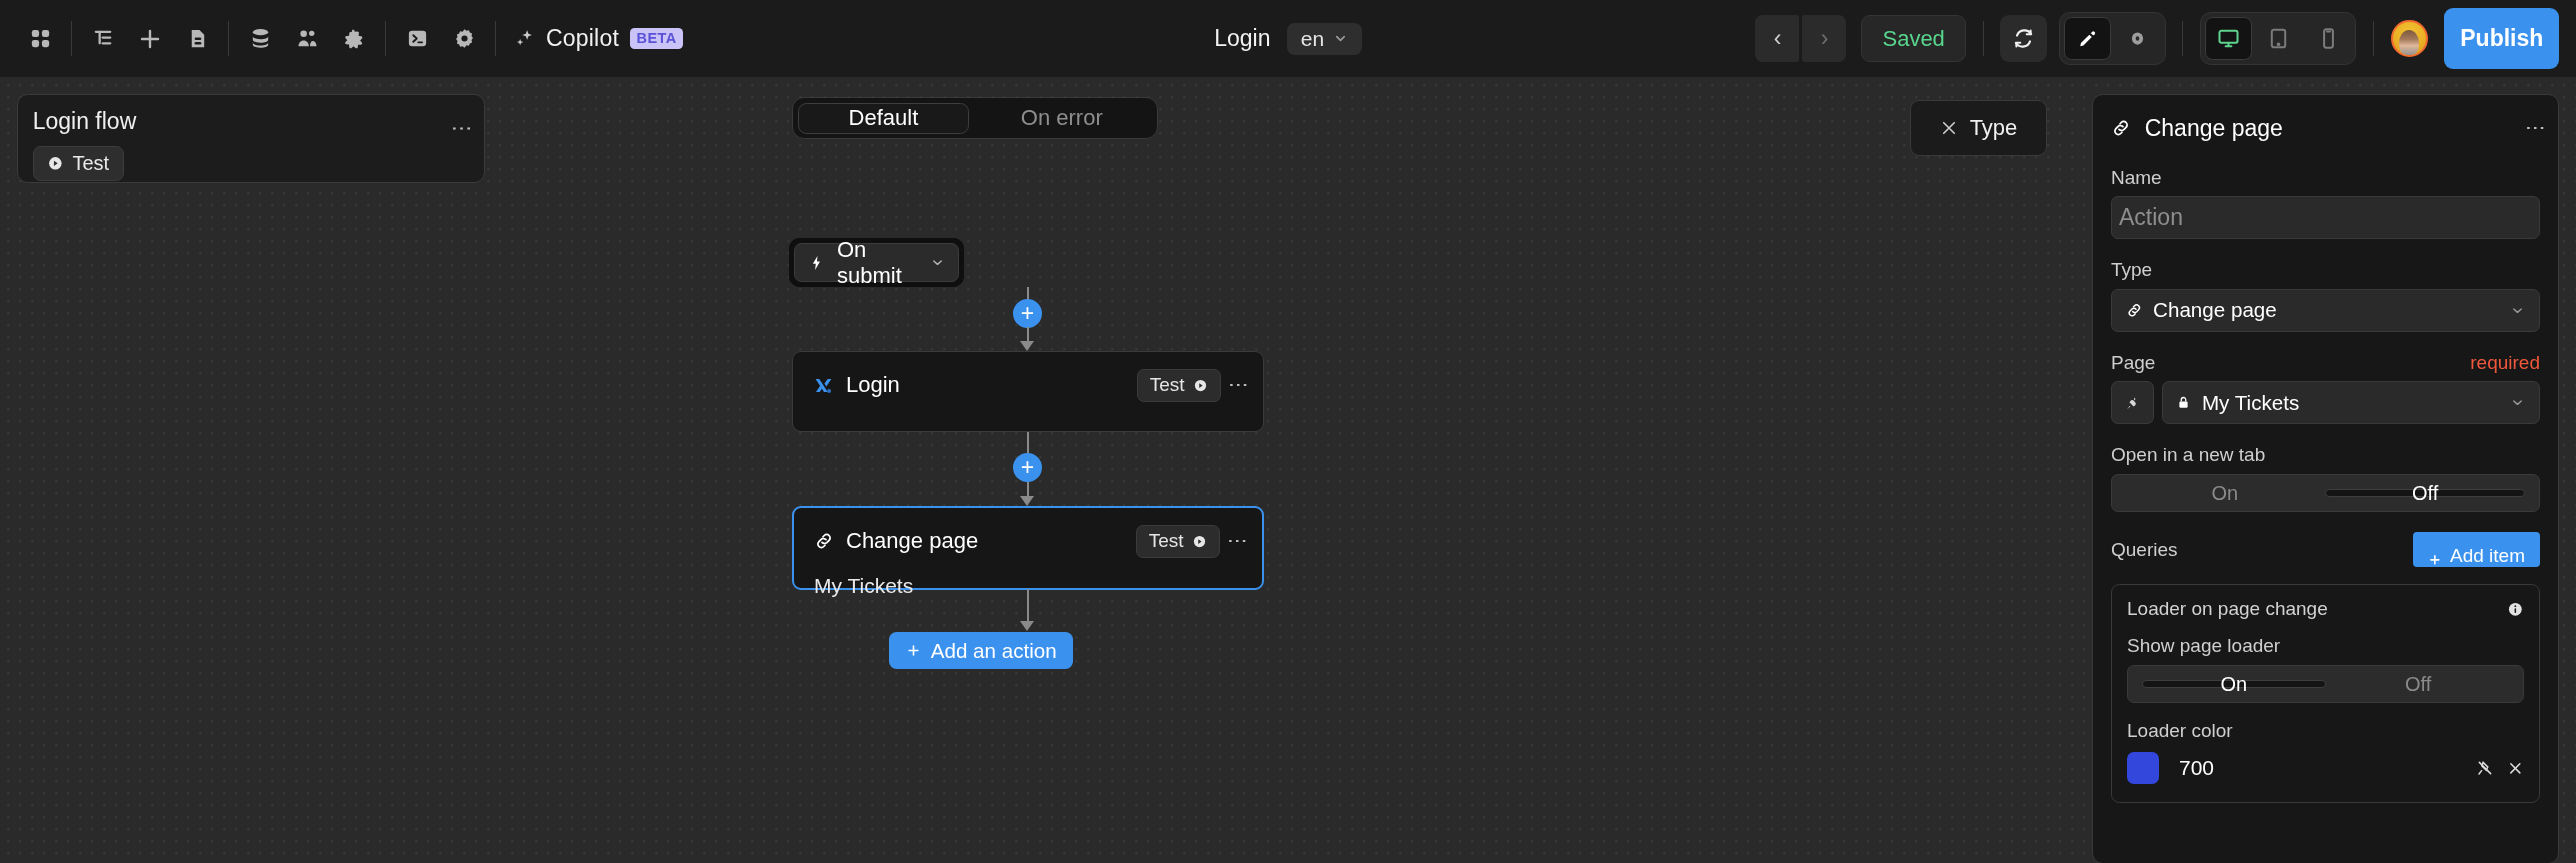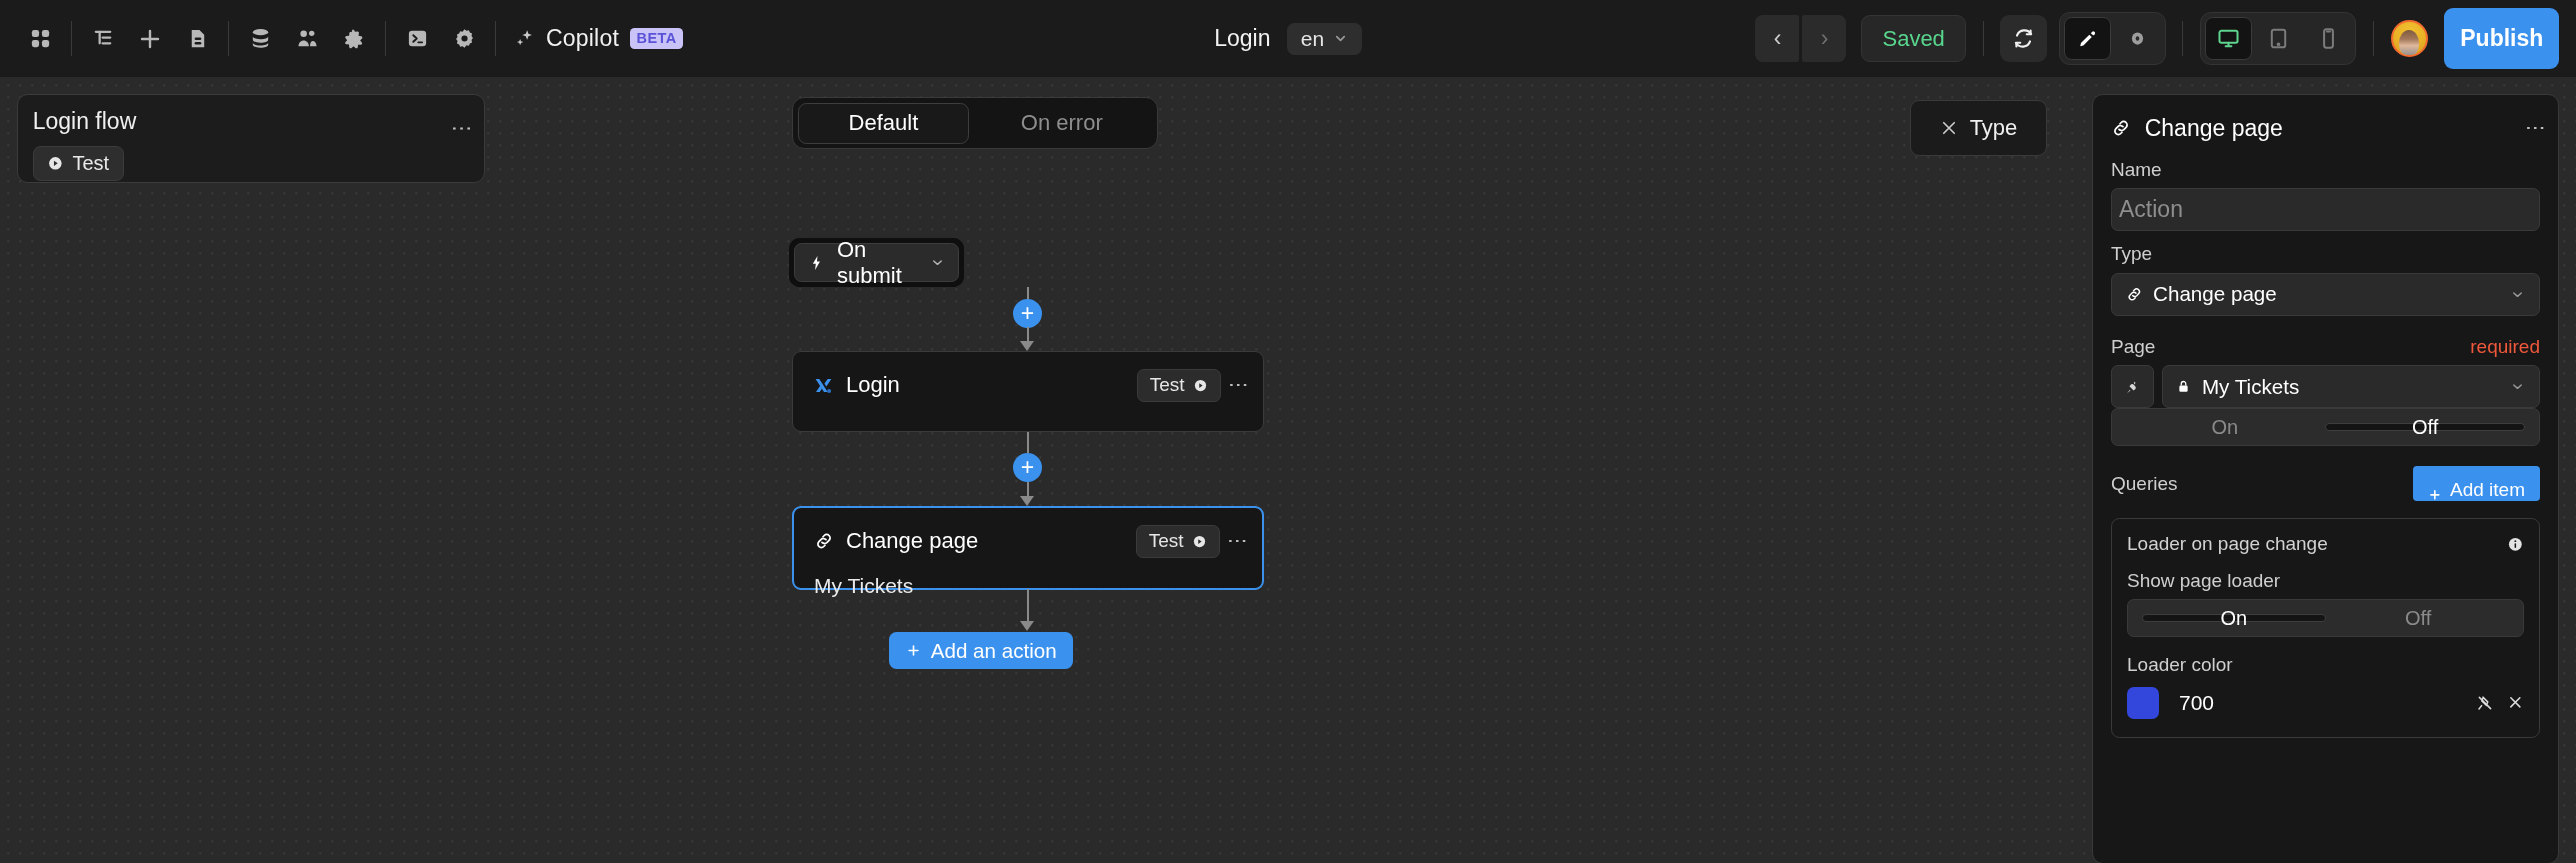--- a/index.html
+++ b/index.html
@@ -148,21 +148,21 @@
   }
 
   
   .tabs-wrap {
     position: absolute; left: 792px; top: 20px;
     background: #141414; border: 0.8px solid #3a3a3a;
     border-radius: 12px; padding: 4.6px;
     display: flex; gap: 1.5px;
   }
   .tab {
-    height: 41px; border-radius: 8.4px;
+    height: 31px; border-radius: 8.4px;
     display: flex; align-items: center; justify-content: center;
     padding: 0 50px; font-size: 22px; color: #8e8e8e;
   }
   .tab.active { background: #191919; border: 0.8px solid #3e3e3e; color: #fff; }
   .trigger {
     position: absolute; left: 789px; top: 161px;
     width: 175px; height: 49px;
     background: #0e0e0e; border-radius: 10.7px; padding: 3.8px;
   }
   .trigger-inner {
@@ -244,21 +244,21 @@
   }
   .panel-head {
     display: flex; align-items: center; height: 37px;
   }
   .panel-title { font-size: 23px; color: #fff; margin-left: 13.7px; flex: 1; }
   .panel-kebab {
     color: #bdbdbd; font-size: 20px; line-height: 8.4px; writing-mode: vertical-rl;
   }
   .field-label {
     font-size: 19px; color: #cfcfcf;
-    margin-top: 12px; margin-bottom: 7.6px;
+    margin-top: 20px; margin-bottom: 7.6px;
   }
   .field-row {
     display: flex; align-items: baseline; justify-content: space-between;
     margin-top: 20px; margin-bottom: 7.6px;
   }
   .field-row .field-label { margin: 0; }
   .required { color: #f0583c; font-size: 19px; }
   .input {
     width: 100%; height: 43px;
     background: #2a2a2a; border: 0.8px solid #3a3a3a;
@@ -663,20 +663,21 @@
         </span>
         <span>My Tickets</span>
         <span class="chev">
           <svg width="15" height="15" viewBox="0 0 24 24" fill="none" stroke="#9a9a9a" stroke-width="2.2" stroke-linecap="round" stroke-linejoin="round">
               <path d="M6 9.5l6 5.5 6-5.5"></path>
             </svg>
         </span>
       </div>
     </div>
 
+    <div class="field-label">Open in a new tab</div>
     <div class="toggle">
       <div class="toggle-opt">On</div>
       <div class="toggle-opt active">Off</div>
     </div>
 
     <div class="field-row" style="align-items:center;">
       <span class="field-label">Queries</span>
       <span class="add-item-btn">
         <span>
           <svg width="13.7" height="13.7" viewBox="0 0 24 24" fill="none" stroke="#ffffff" stroke-width="2.8" stroke-linecap="round">

